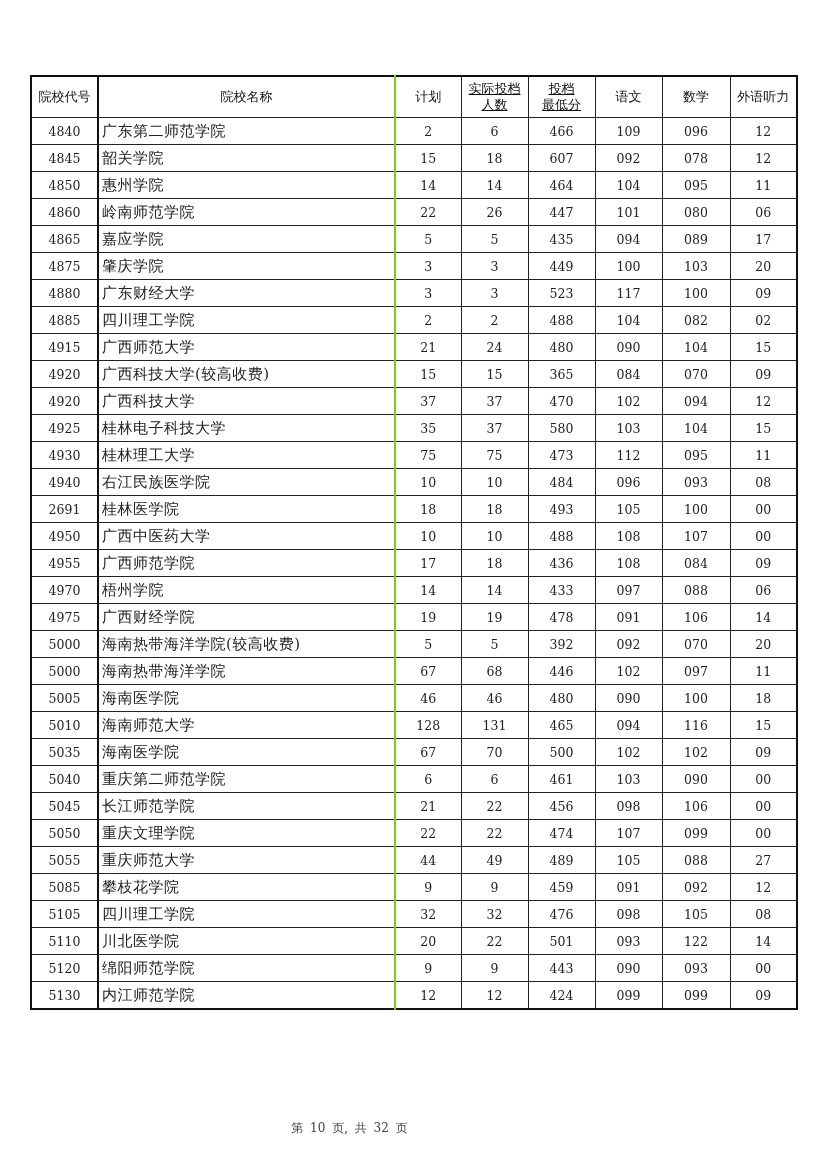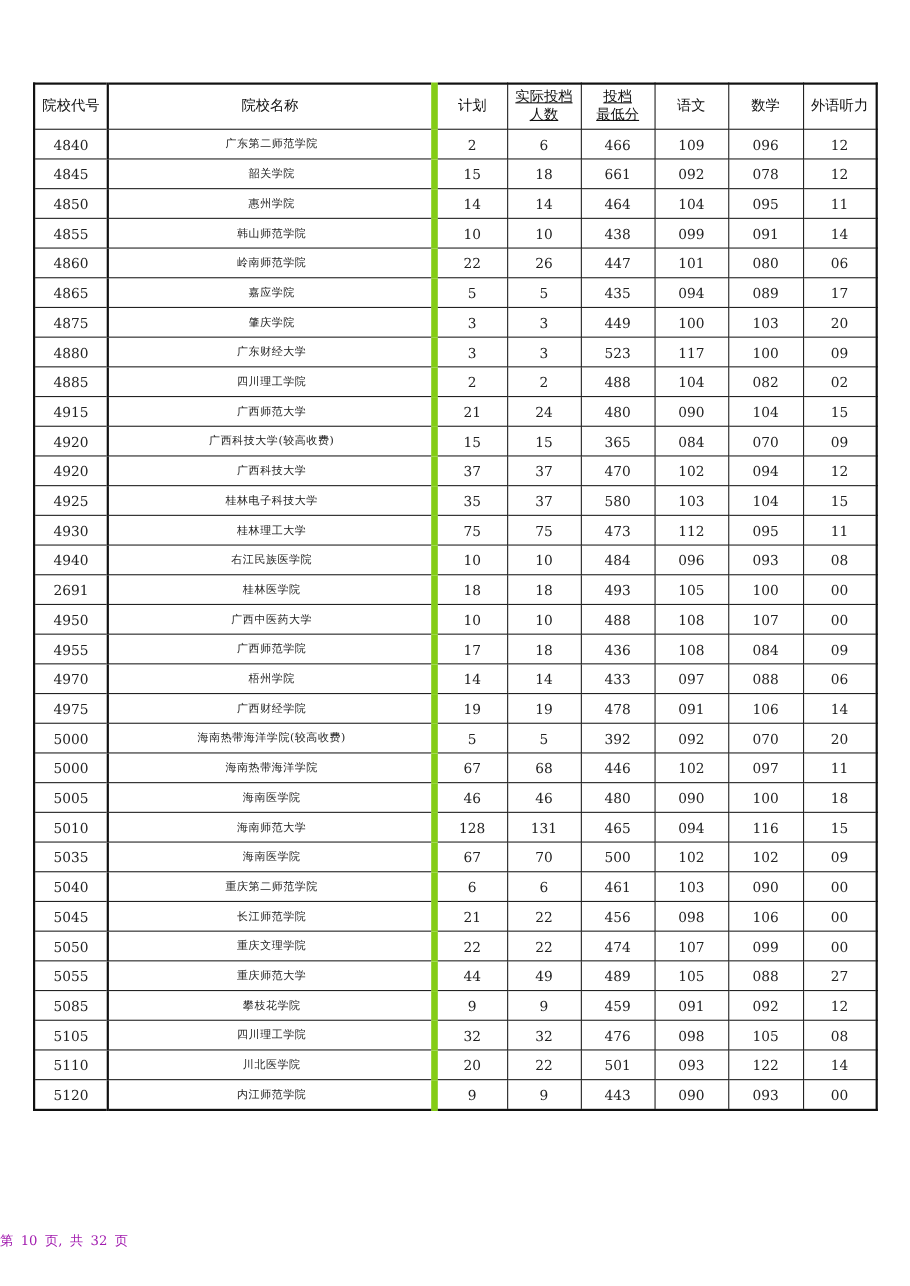--- a/index.html
+++ b/index.html
@@ -51,44 +51,45 @@
       height: 40px;
       font-family: "DejaVu Sans", "Liberation Sans", sans-serif;
       font-weight: normal;
       font-size: 13px;
       line-height: 16px;
       color: #111;
     }
     table.admissions th.name-col,
     table.admissions td.name-cell {
       border-left: 2px solid #111;
-      border-right: 6px solid #84cc16;
+      border-right: 2px solid #84cc16;
     }
     table.admissions td {
       height: 26px;
       font-size: 12.5px;
       color: #222;
     }
     table.admissions td.name-cell {
-      text-align: center;
+      text-align: left;
       padding-left: 3px;
       font-family: "DejaVu Serif", "Liberation Serif", serif;
-      font-size: 10px;
+      font-size: 15px;
       letter-spacing: 0.5px;
     }
     table.admissions tr.data-row td { border-top: 1px solid #222; }
     .hdr-line { display: block; text-decoration: underline; }
 
     .footer {
       position: absolute;
       left: 0;
       width: 699px;
       top: 1120px;
+      text-align: center;
       font-size: 12px;
-      color: #a21caf;
+      color: #404040;
       word-spacing: 3px;
     }
   </style>
 </head>
 <body>
 
 <div class="page">
   <table class="admissions">
     <colgroup>
       <col class="c-code">
@@ -127,44 +128,34 @@
           <td>466</td>
           <td>109</td>
           <td>096</td>
           <td>12</td>
         </tr>
         <tr class="data-row">
           <td>4845</td>
           <td class="name-cell">韶关学院</td>
           <td>15</td>
           <td>18</td>
-          <td>661</td>
+          <td>607</td>
           <td>092</td>
           <td>078</td>
           <td>12</td>
         </tr>
         <tr class="data-row">
           <td>4850</td>
           <td class="name-cell">惠州学院</td>
           <td>14</td>
           <td>14</td>
           <td>464</td>
           <td>104</td>
           <td>095</td>
           <td>11</td>
-        </tr>
-        <tr class="data-row">
-          <td>4855</td>
-          <td class="name-cell">韩山师范学院</td>
-          <td>10</td>
-          <td>10</td>
-          <td>438</td>
-          <td>099</td>
-          <td>091</td>
-          <td>14</td>
         </tr>
         <tr class="data-row">
           <td>4860</td>
           <td class="name-cell">岭南师范学院</td>
           <td>22</td>
           <td>26</td>
           <td>447</td>
           <td>101</td>
           <td>080</td>
           <td>06</td>
@@ -434,25 +425,35 @@
           <td class="name-cell">川北医学院</td>
           <td>20</td>
           <td>22</td>
           <td>501</td>
           <td>093</td>
           <td>122</td>
           <td>14</td>
         </tr>
         <tr class="data-row">
           <td>5120</td>
-          <td class="name-cell">内江师范学院</td>
+          <td class="name-cell">绵阳师范学院</td>
           <td>9</td>
           <td>9</td>
           <td>443</td>
           <td>090</td>
           <td>093</td>
           <td>00</td>
+        </tr>
+        <tr class="data-row">
+          <td>5130</td>
+          <td class="name-cell">内江师范学院</td>
+          <td>12</td>
+          <td>12</td>
+          <td>424</td>
+          <td>099</td>
+          <td>099</td>
+          <td>09</td>
         </tr>
       </tbody>
   </table>
 
   <div class="footer">第 10 页, 共 32 页</div>
 </div>
 
 </body></html>

